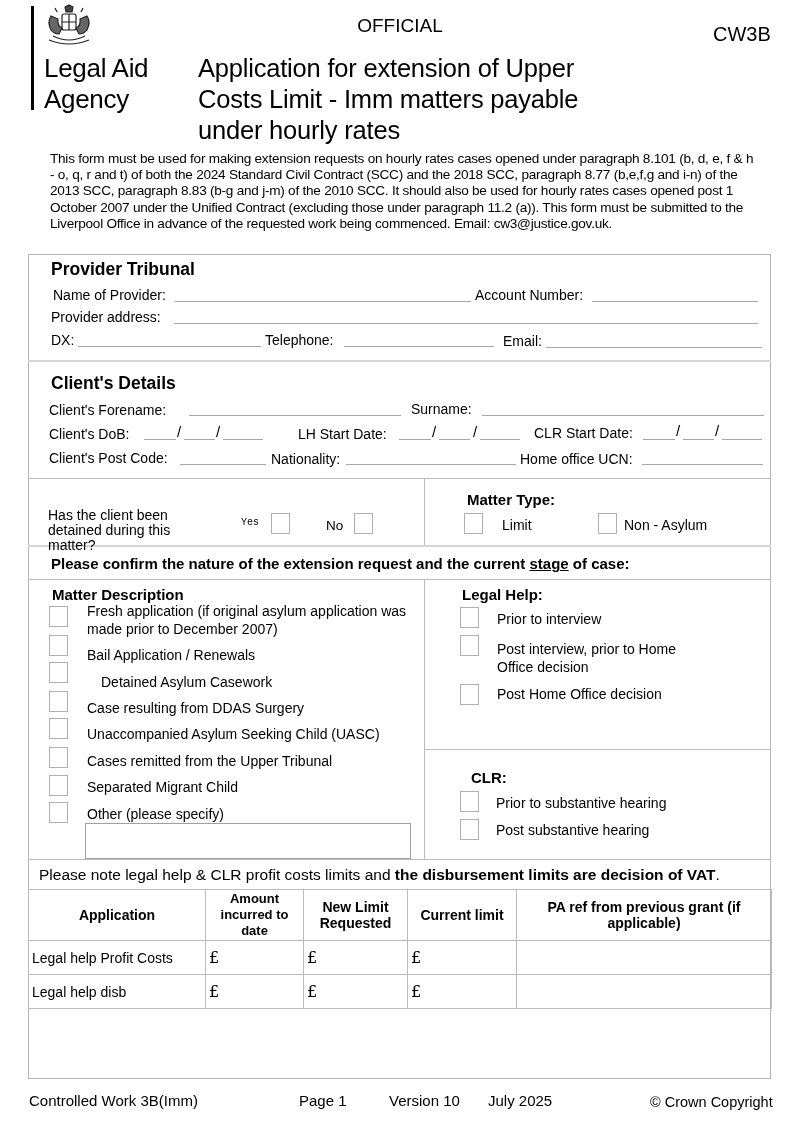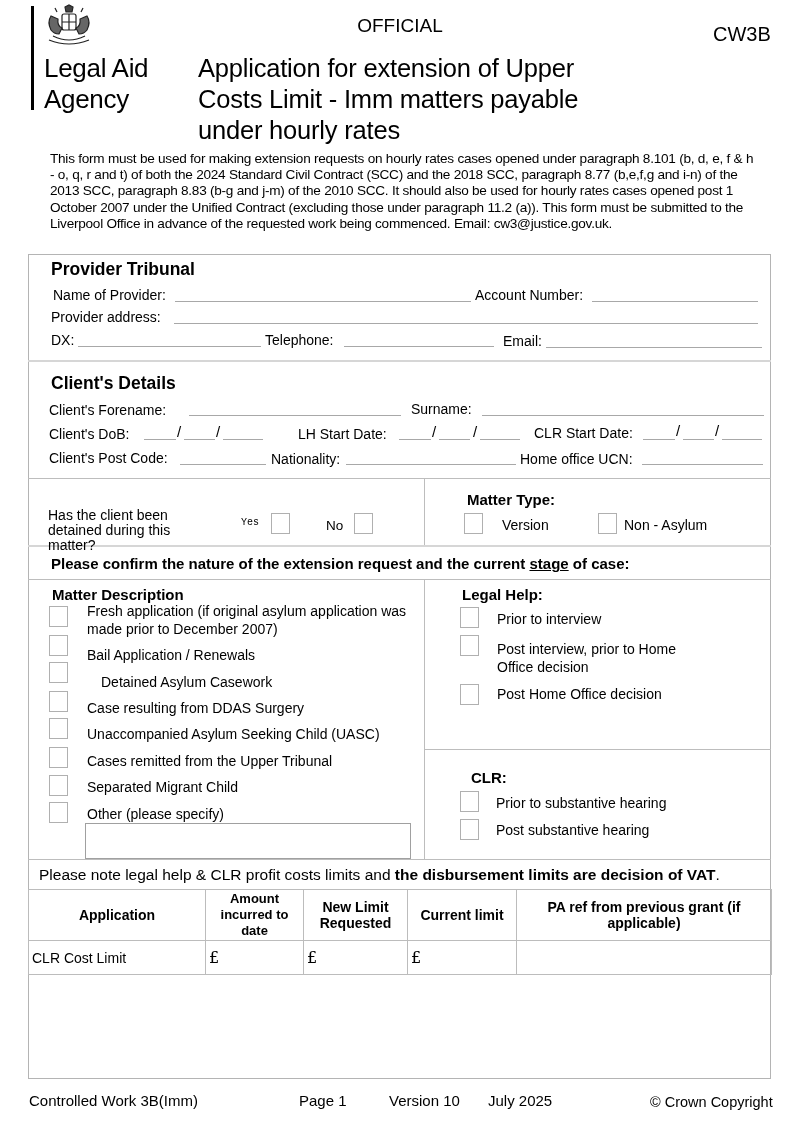--- a/index.html
+++ b/index.html
@@ -118,21 +118,21 @@
 <div class="uline" style="left:642px; top:464px; width:121px;"></div>
 
 <div class="abs lbl" style="left:48px; top:508px; width:150px; white-space:normal; line-height:15px;">Has the client been detained during this matter?</div>
 <div class="abs lbl" style="left:241px; top:517px; font-size:10px;font-family:Liberation Mono, monospace;">Yes</div>
 <div class="box" style="left:271px; top:513px;"></div>
 <div class="abs lbl" style="left:326px; top:518px; font-size:13.5px;">No</div>
 <div class="box" style="left:354px; top:513px;"></div>
 
 <div class="abs h3" style="left:467px; top:491px;">Matter Type:</div>
 <div class="box" style="left:464px; top:513px;"></div>
-<div class="abs lbl" style="left:502px; top:517px;">Version</div>
+<div class="abs lbl" style="left:502px; top:517px;">Limit</div>
 <div class="box" style="left:598px; top:513px;"></div>
 <div class="abs lbl" style="left:624px; top:517px;">Non - Asylum</div>
 
 <div class="abs h3" style="left:51px; top:555px;">
   <span>Please confirm the nature of the extension request and the current </span><span style="text-decoration:underline;">stage</span><span> of case:</span>
 </div>
 
 <div class="abs h3" style="left:52px; top:586px;">Matter Description</div>
 <div class="box" style="left:49px; top:606px;"></div>
 <div class="abs lbl" style="left:87px; top:602px; width:320px; white-space:normal; line-height:18px;">Fresh application (if original asylum application was made prior to December 2007)</div>
@@ -182,21 +182,28 @@
     <tr>
       <th>Application</th>
       <th style="font-size:13px;">Amount incurred to date</th>
       <th>New Limit Requested</th>
       <th>Current limit</th>
       <th>PA ref from previous grant (if applicable)</th>
     </tr>
   </thead>
   <tbody id="costs-body">
       <tr>
-        <td>CLR Cost Limit</td>
+        <td>Legal help Profit Costs</td>
+        <td><span class="pound">£</span><span></span></td>
+        <td><span class="pound">£</span><span></span></td>
+        <td><span class="pound">£</span><span></span></td>
+        <td></td>
+      </tr>
+      <tr>
+        <td>Legal help disb</td>
         <td><span class="pound">£</span><span></span></td>
         <td><span class="pound">£</span><span></span></td>
         <td><span class="pound">£</span><span></span></td>
         <td></td>
       </tr>
     </tbody>
 </table>
 
 <div class="abs footer" style="left:29px;">Controlled Work 3B(Imm)</div>
 <div class="abs footer" style="left:299px;">Page 1</div>

